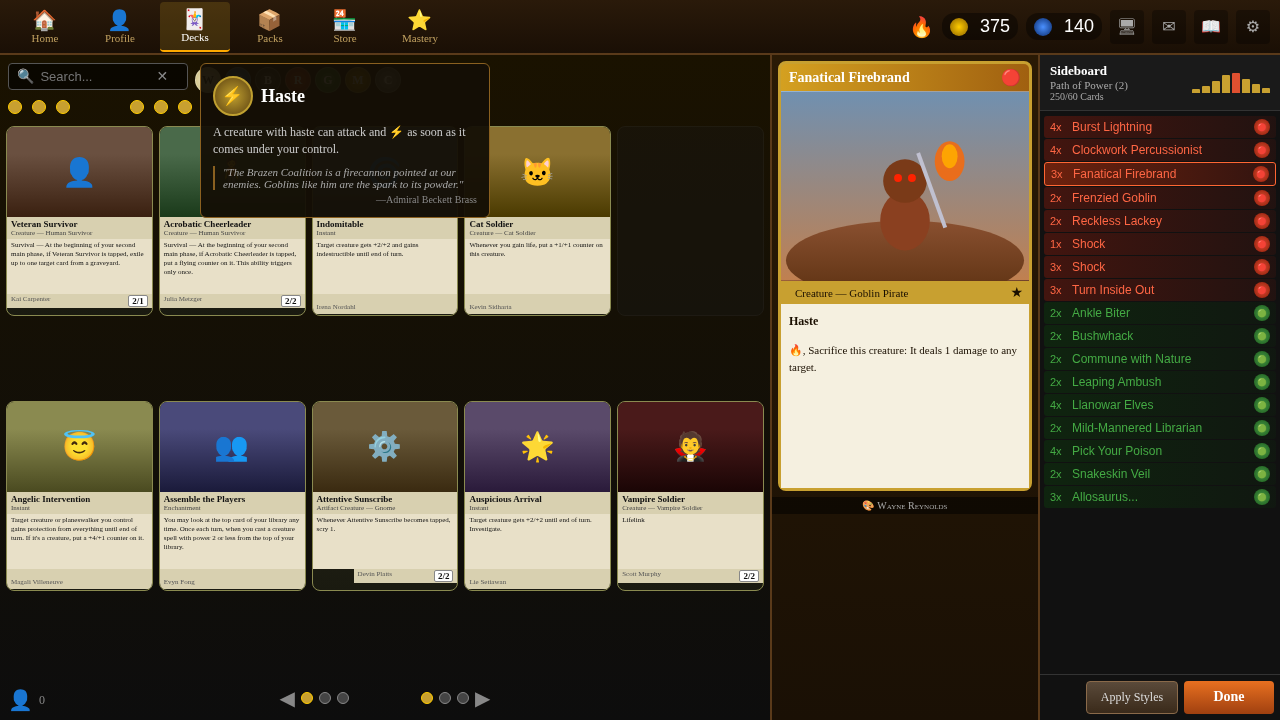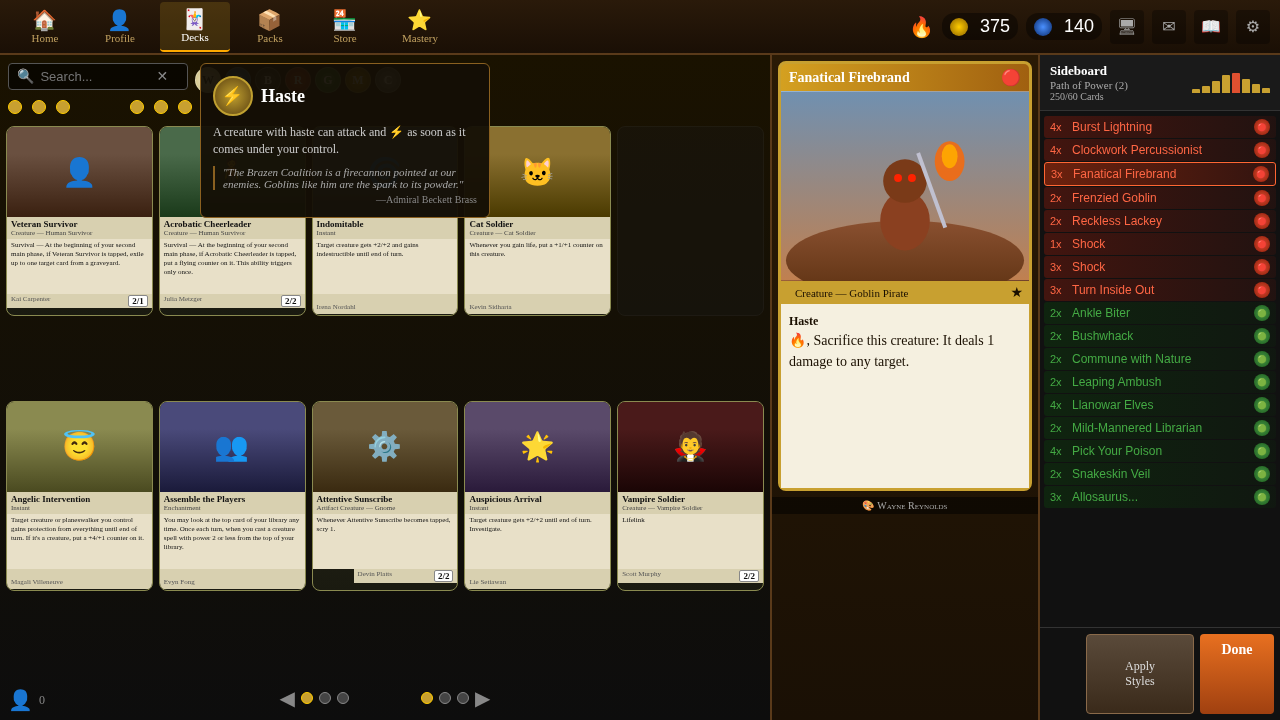--- a/index.html
+++ b/index.html
@@ -493,21 +493,21 @@
       display: flex;
       gap: 6px;
       border-top: 1px solid #333;
     }
     .btn-apply {
       flex: 1;
       background: linear-gradient(180deg, #5a4a3a, #3a2a1a);
       border: 1px solid #8a6a4a;
       color: #ddd;
       border-radius: 4px;
-      padding: 24px;
+      padding: 8px;
       cursor: pointer;
       font-size: 12px;
       text-align: center;
       margin-left: 40px;
     }
     .btn-done {
       flex: 1;
       background: linear-gradient(180deg, #e87020, #a04010);
       border: none;
       color: #fff;
@@ -775,21 +775,21 @@
           <ellipse cx="170" cy="70" rx="15" ry="20" fill="#ff6600" opacity="0.8"></ellipse>
           <ellipse cx="170" cy="65" rx="8" ry="12" fill="#ffaa00" opacity="0.9"></ellipse>
         </svg>
       </div>
       <div class="detail-card-type-bar">
         <span class="detail-card-type">Creature — Goblin Pirate</span>
         <span style="font-size:14px; color:#1a0f00;">★</span>
       </div>
       <div class="detail-card-text-area">
         <p class="detail-card-ability">Haste</p>
-        <p style="font-size:14px; margin-top:0; color:#1a0f00;">🔥, Sacrifice this creature: It deals 1 damage to any target.</p>
+        <p style="font-size:11px; margin-top:12px; color:#1a0f00;">🔥, Sacrifice this creature: It deals 1 damage to any target.</p>
       </div>
     </div>
     <div class="detail-artist">
       <span style="font-size:10px;">🎨</span>
       <span>Wayne Reynolds</span>
     </div>
   </div>
 
   <div class="right-panel">
     <div class="sideboard-header">

